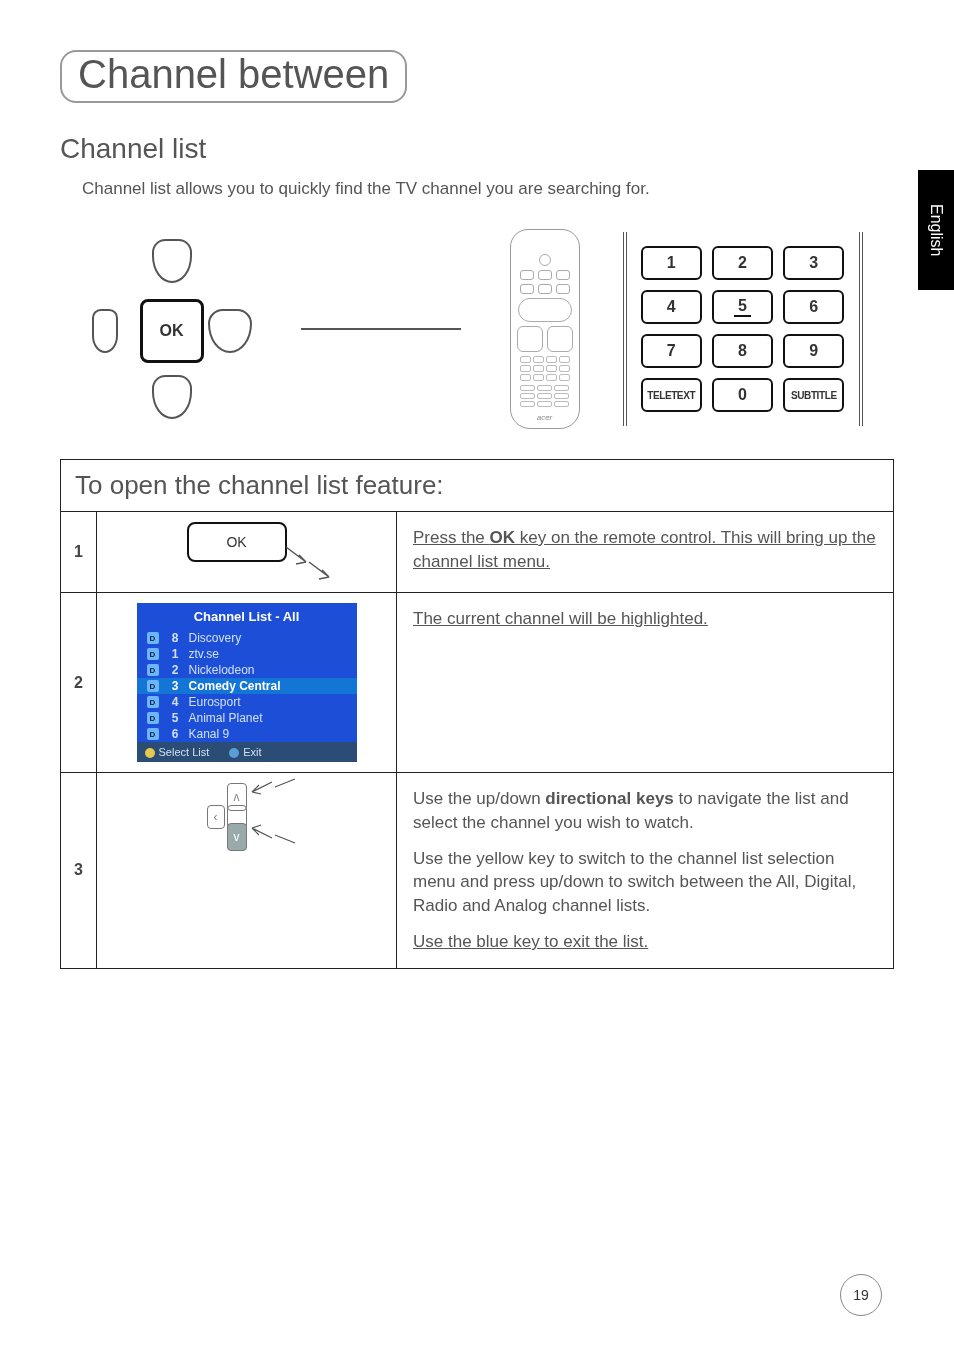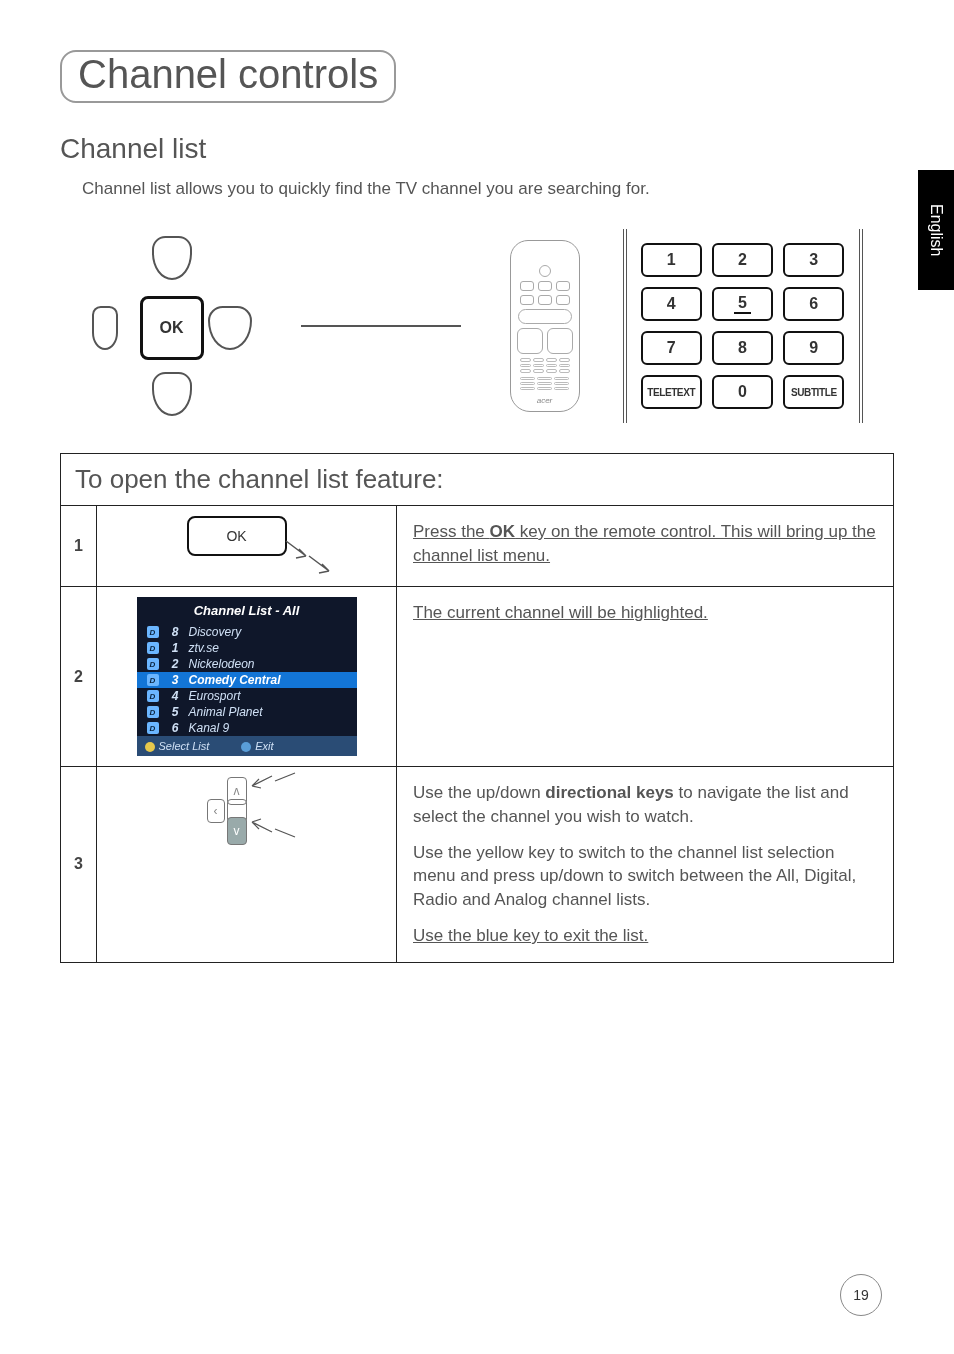--- a/index.html
+++ b/index.html
@@ -80,21 +80,21 @@
   .connector {
     flex: 0 0 160px;
     height: 2px;
     background: #555;
     position: relative;
     margin: 0 6px;
   }
   
   .remote {
     width: 70px;
-    height: 172px;
+    height: 200px;
     border: 1.5px solid #999;
     border-radius: 18px 18px 20px 20px;
     position: relative;
     display: flex;
     flex-direction: column;
     align-items: center;
     padding: 24px 6px 6px 6px;
     gap: 4px;
   }
   .remote .rrow { display:flex; gap:4px; }
@@ -191,26 +191,25 @@
     width: 100px; height: 40px;
     display: flex; align-items: center; justify-content: center;
     font-size: 14px; font-weight: 400;
     margin-left: 30px;
   }
   .ok-btn-fig svg { position:absolute; right: 6px; top: 20px; }
 
   
   .channel-menu {
     width: 220px;
-    background: #0f172a;
+    background: #1d4ed8;
     color: #fff;
     font-size: 12px;
     border-radius: 0;
     overflow: hidden;
-    font-style: italic;
   }
   .channel-menu .cm-title {
     text-align: center;
     padding: 6px 4px;
     font-weight: 700;
     color: #fff;
     font-size: 13px;
   }
   .channel-menu .cm-row {
     display: flex;
@@ -228,21 +227,21 @@
   }
   .channel-menu .cm-row.sel {
     background: #1375d6;
     color: #fff;
     font-weight: 700;
   }
   .channel-menu .cm-row .num { width: 10px; text-align: right; font-weight:700;}
   .channel-menu .cm-footer {
     display:flex;
     padding: 4px 8px;
-    gap: 32px;
+    gap: 20px;
     font-size: 11px;
     color: #cfe0f5;
     background: #2a4c75;
     align-items:flex-start;
   }
   .dot { width:10px; height:10px; border-radius:50%; display:inline-block; margin-right:4px; vertical-align:middle;}
   .dot.yellow { background:#e6c84c;}
   .dot.blue { background:#5a9ed8;}
 
   
@@ -297,21 +296,21 @@
 </head>
 <body>
 
 
 
 
 <div class="side-tab">English</div>
 
 
 <div class="page-title-wrap">
-  <h1 class="page-title">Channel controls</h1>
+  <h1 class="page-title">Channel between</h1>
 </div>
 
 <h2 class="section-title">Channel list</h2>
 <p class="intro">Channel list allows you to quickly find the TV channel you are searching for.</p>
 
 
 <div class="figure-row">
 
   <div class="dpad">
     <div class="circ oval up"></div>

